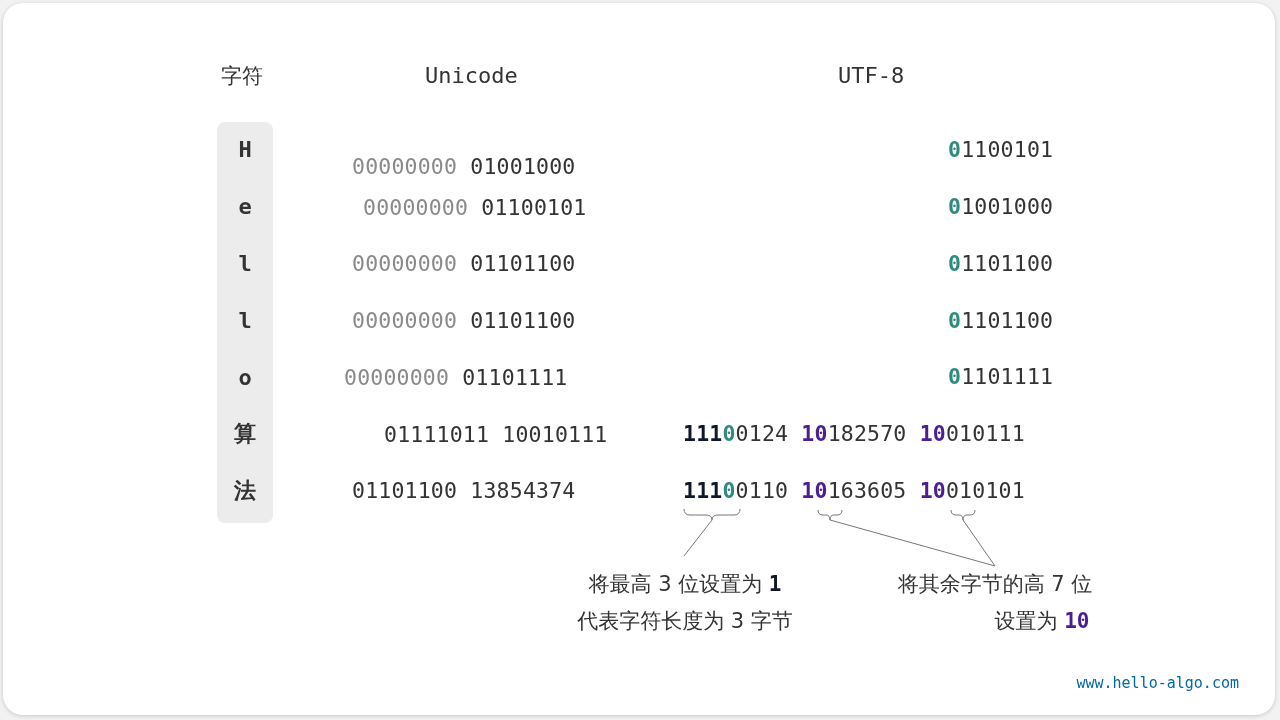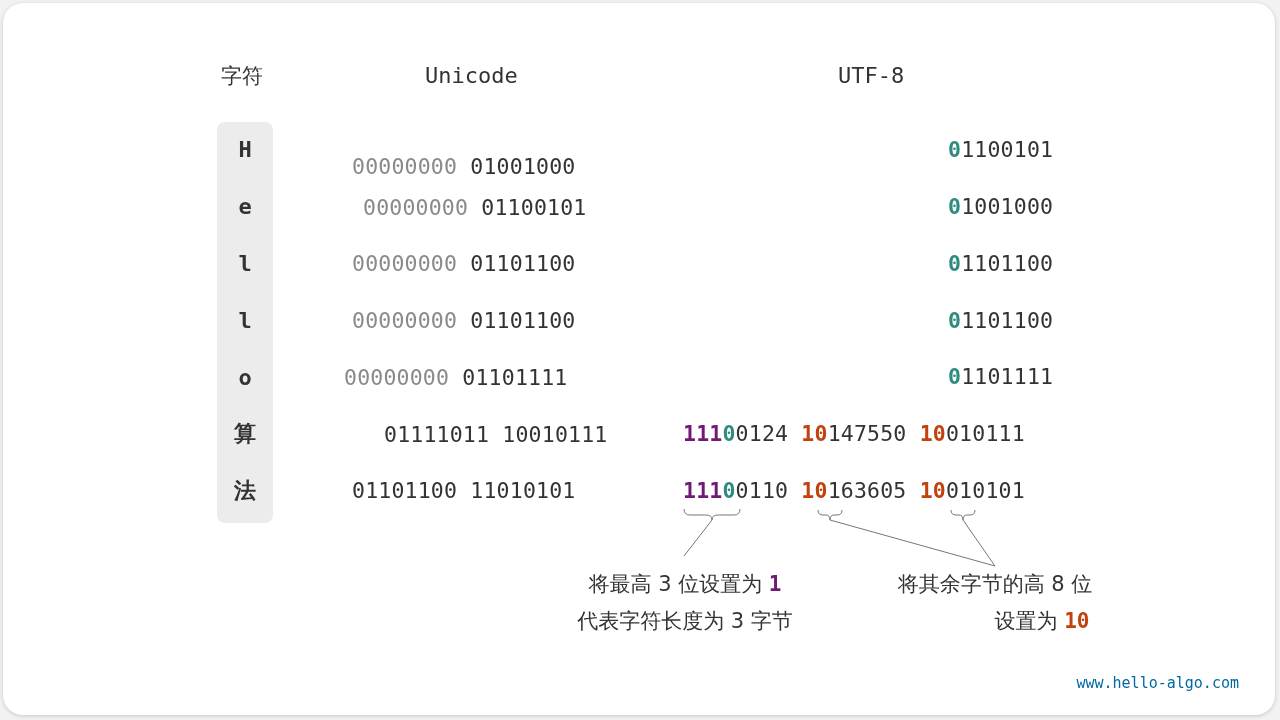--- a/index.html
+++ b/index.html
@@ -26,22 +26,22 @@
       position: absolute; left: 217px; width: 56px; text-align: center;
       font-weight: bold; font-size: 22px; color: #333333; height: 34px; line-height: 34px;
     }
     .char.cjk { font-family: "DejaVu Sans", sans-serif; font-size: 22px; }
     .bin {
       position: absolute; font-size: 21.5px; color: #333333; height: 34px; line-height: 34px;
       white-space: pre; letter-spacing: 0.2px;
     }
     .gray { color: #8a8a8a; }
     .teal { color: #2e8b7f; font-weight: bold; }
-    .green { color: #701a75; font-weight: bold; }
-    .blue { color: #c2410c; font-weight: bold; }
+    .green { color: #0f172a; font-weight: bold; }
+    .blue { color: #4c1d95; font-weight: bold; }
     .note {
       position: absolute; font-family: "DejaVu Sans", sans-serif; font-size: 21px; color: #333333;
       white-space: pre; height: 30px; line-height: 30px; text-align: center;
     }
     .note .num { font-family: "DejaVu Sans Mono", monospace; font-weight: bold; }
     .watermark {
       position: absolute; right: 41px; top: 674px; font-size: 15px; color: #0369a1;
       font-family: "DejaVu Sans Mono", monospace;
     }
     svg.ann { position: absolute; left: 0; top: 0; }
@@ -72,39 +72,39 @@
 <div class="char" style="top:304px;">l</div>
 <div class="bin" style="left:352px; top:304px;"><span class="gray">00000000</span> <span>01101100</span></div>
 <div class="bin" style="left:948px; top:304px;"><span class="teal">0</span><span>1101100</span></div>
 
 <div class="char" style="top:361px;">o</div>
 <div class="bin" style="left:344px; top:361px;"><span class="gray">00000000</span> <span>01101111</span></div>
 <div class="bin" style="left:948px; top:360px;"><span class="teal">0</span><span>1101111</span></div>
 
 <div class="char cjk" style="top:417px;">算</div>
 <div class="bin" style="left:352px; top:418px;margin-left:32px;"><span>01111011</span> <span>10010111</span></div>
-<div class="bin" style="left:683px; top:417px;"><span class="green">111</span><span class="teal">0</span><span>0124</span> <span class="blue">10</span><span>147550</span> <span class="blue">10</span><span>010111</span></div>
+<div class="bin" style="left:683px; top:417px;"><span class="green">111</span><span class="teal">0</span><span>0124</span> <span class="blue">10</span><span>182570</span> <span class="blue">10</span><span>010111</span></div>
 
 <div class="char cjk" style="top:474px;">法</div>
-<div class="bin" style="left:352px; top:474px;"><span>01101100</span> <span>11010101</span></div>
+<div class="bin" style="left:352px; top:474px;"><span>01101100</span> <span>13854374</span></div>
 <div class="bin" style="left:683px; top:474px;"><span class="green">111</span><span class="teal">0</span><span>0110</span> <span class="blue">10</span><span>163605</span> <span class="blue">10</span><span>010101</span></div>
 
 <svg class="ann" width="1280" height="720">
   <g fill="none" stroke="#777777" stroke-width="1">
 
     <path d="M684,509 Q684,515 690,515 L706,515 Q712,515 712,520 Q712,515 718,515 L734,515 Q740,515 740,509"></path>
     <line x1="712" y1="520" x2="684" y2="556"></line>
 
     <path d="M818,510 Q818,515 823,515 L826,515 Q830,515 830,520 Q830,515 834,515 L837,515 Q842,515 842,510"></path>
 
     <path d="M951,510 Q951,515 956,515 L959,515 Q963,515 963,520 Q963,515 967,515 L970,515 Q975,515 975,510"></path>
     <line x1="830" y1="520" x2="995" y2="566"></line>
     <line x1="963" y1="520" x2="995" y2="566"></line>
   </g>
 </svg>
 
 <div class="note" style="left:555px; top:569px; width:260px;"><span>将最高 3 位设置为 </span><span class="num green">1</span></div>
 <div class="note" style="left:550px; top:606px; width:270px;">代表字符长度为 3 字节</div>
 
-<div class="note" style="left:870px; top:569px; width:250px;">将其余字节的高 8 位</div>
+<div class="note" style="left:870px; top:569px; width:250px;">将其余字节的高 7 位</div>
 <div class="note" style="left:917px; top:606px; width:250px;"><span>设置为 </span><span class="num blue">10</span></div>
 
 <div class="watermark">www.hello-algo.com</div>
 
 </body></html>

